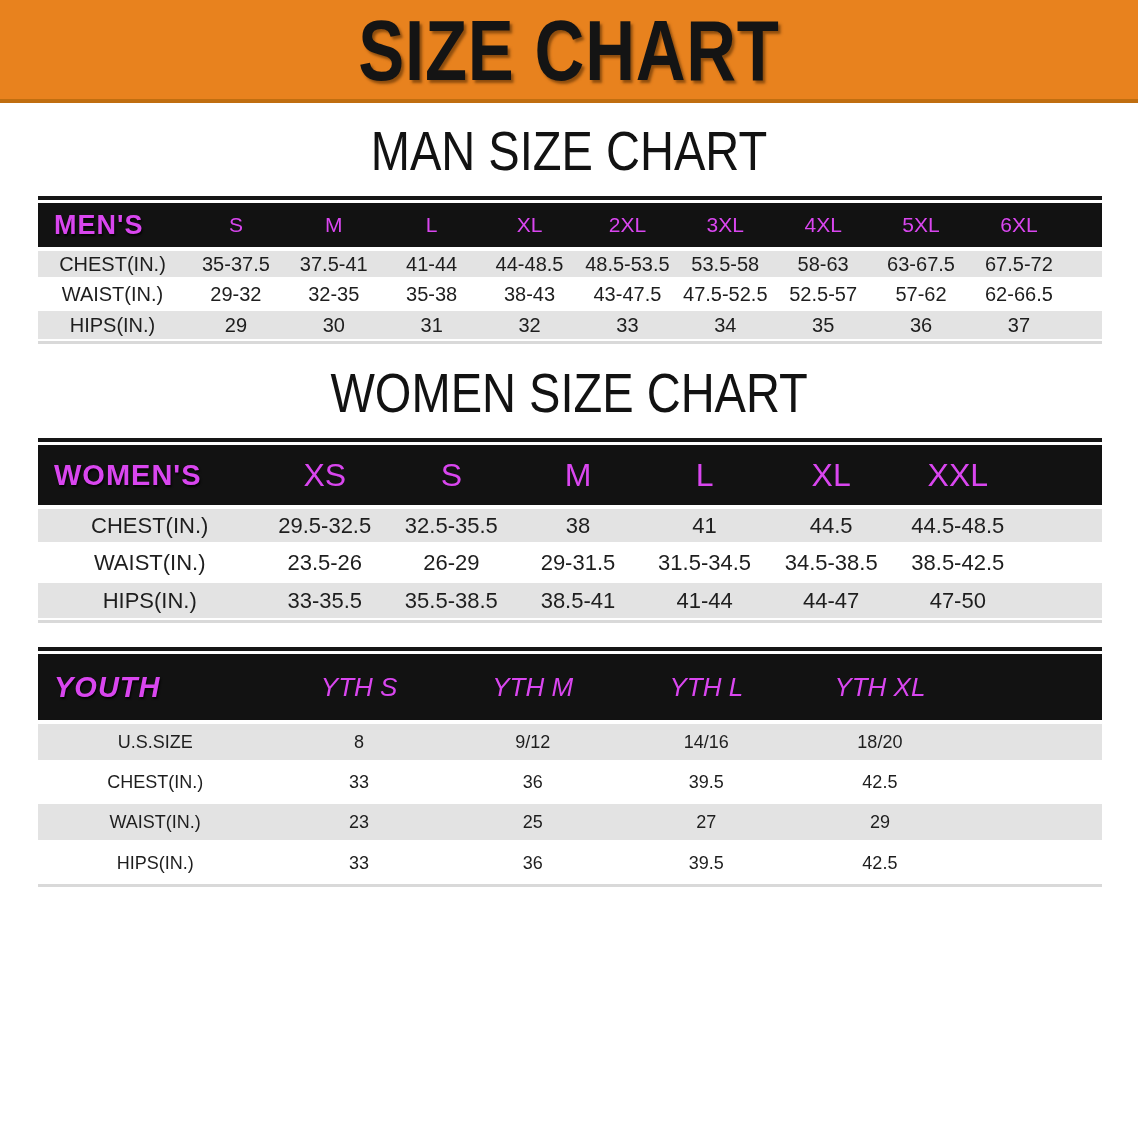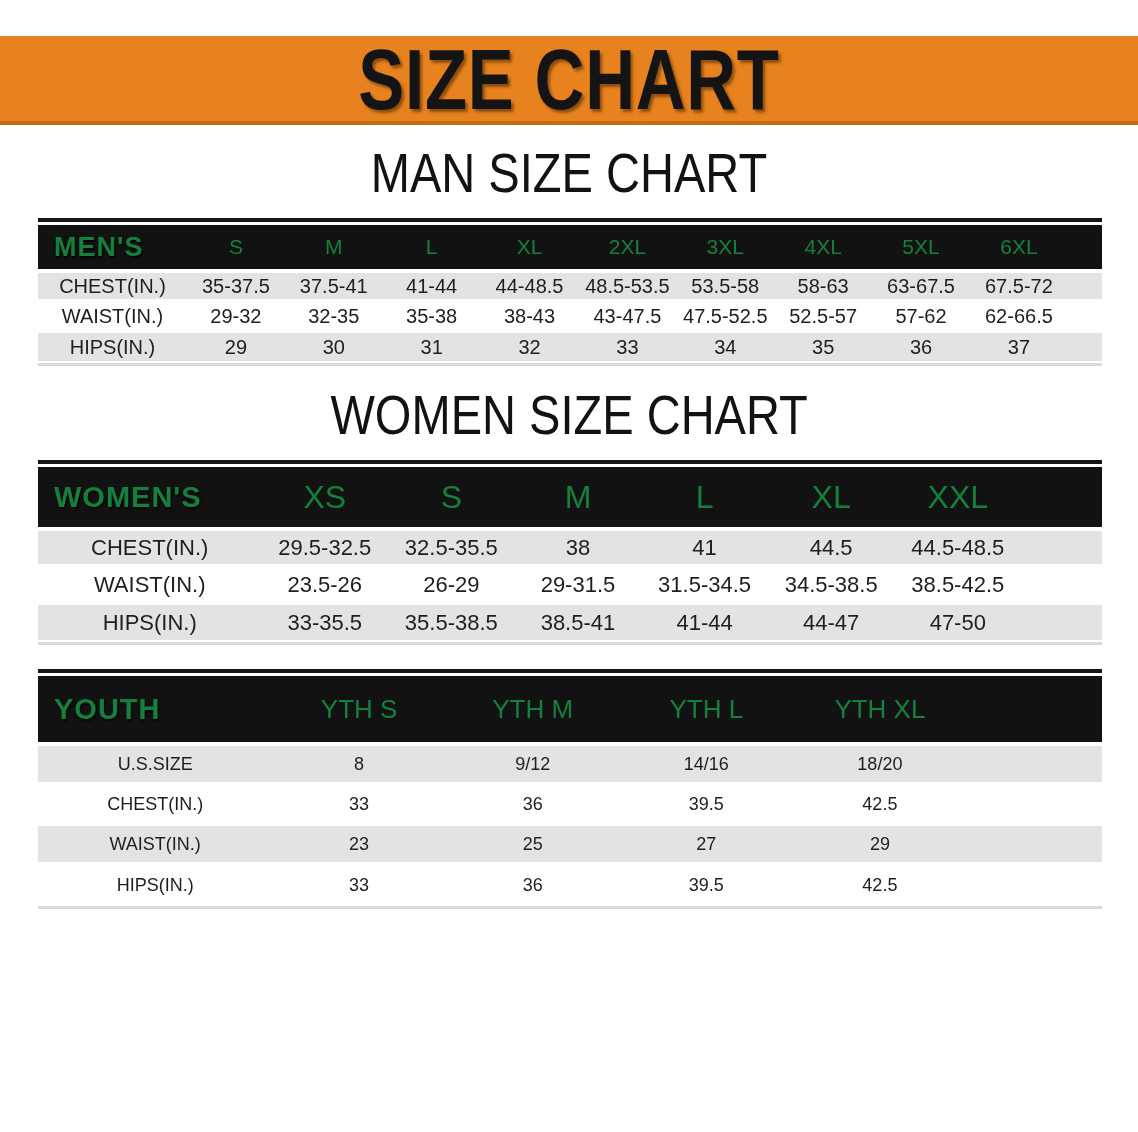--- a/index.html
+++ b/index.html
@@ -12,23 +12,23 @@
     --footer-red:#A83228;
   }
   *{box-sizing:border-box;}
   html,body{margin:0;padding:0;}
   body{
     width:1138px;height:1132px;overflow:hidden;background:#fff;
     font-family:"Liberation Sans","DejaVu Sans",sans-serif;color:var(--text-dark);
   }
   
   .banner{
-    height:89px;background:var(--banner-bg);
+    height:103px;background:var(--banner-bg);
     border-bottom:4px solid var(--banner-border);
-    display:flex;align-items:center;justify-content:center;margin-top:36px;
+    display:flex;align-items:center;justify-content:center;
   }
   .banner h1{margin:0;font-size:84px;line-height:84px;font-weight:bold;color:#141414;}
   .banner h1 .cond{
     display:inline-block;transform:scaleX(0.82) scaleY(1.02);letter-spacing:1px;
     text-shadow:3px 3px 3px rgba(70,35,0,0.55);
   }
   
   .section-title{
     margin:0;text-align:center;font-weight:normal;color:#121212;
     font-size:56px;line-height:46px;
@@ -39,21 +39,21 @@
   .chart-section.youth .section-title{margin-top:51px;}
   
   .table-wrap{
     margin:22px 36px 0 38px;
     border-top:4px solid #161616;padding-top:3px;
     border-bottom:3px solid #d9d9d9;padding-bottom:2px;
   }
   .chart-section.youth .table-wrap{margin-top:24px;}
   table{width:100%;border-collapse:collapse;table-layout:fixed;}
   thead th{
-    background:var(--header-bar);color:#15803d;font-weight:normal;
+    background:var(--header-bar);color:#d946ef;font-weight:normal;
     text-align:center;padding:4px;
   }
   thead th.rowlabel{
     text-align:left;padding-left:16px;font-weight:bold;font-size:28px;letter-spacing:1px;
     text-shadow:1px 2px 2px rgba(0,0,0,0.8);
   }
   tbody tr{border-top:4px solid #fff;}
   tbody td{text-align:center;padding:0;color:var(--text-dark);}
   tbody tr.gray td{background:var(--row-gray);}
   tbody tr.white td{background:var(--row-white);}
@@ -62,21 +62,21 @@
   .men thead th{height:46px;font-size:21px;}
   .men thead th.rowlabel{font-size:27px;}
   .men tbody td{height:30px;font-size:20px;}
   
   .women col.c-label{width:21%;} .women col.c-size{width:11.9%;} .women col.c-fill{width:7.6%;}
   .women thead th{height:62px;font-size:32px;}
   .women thead th.rowlabel{font-size:29px;}
   .women tbody td{height:37px;font-size:22px;}
   
   .youth col.c-label{width:22%;} .youth col.c-size{width:16.3%;} .youth col.c-fill{width:12.7%;}
-  .youth thead th{height:68px;font-size:26px;}
+  .youth thead th{height:68px;font-size:26px;font-style:italic;}
   .youth thead th.rowlabel{font-size:29px;}
   .youth tbody td{height:40px;font-size:18px;}
   
   .notice{margin:16px 0 0 40px;}
   .notice p{
     margin:0 0 12px 0;font-size:30px;line-height:36px;color:var(--footer-red);
     white-space:nowrap;transform:scaleX(0.8);transform-origin:0 50%;
   }
 </style>
 </head>

